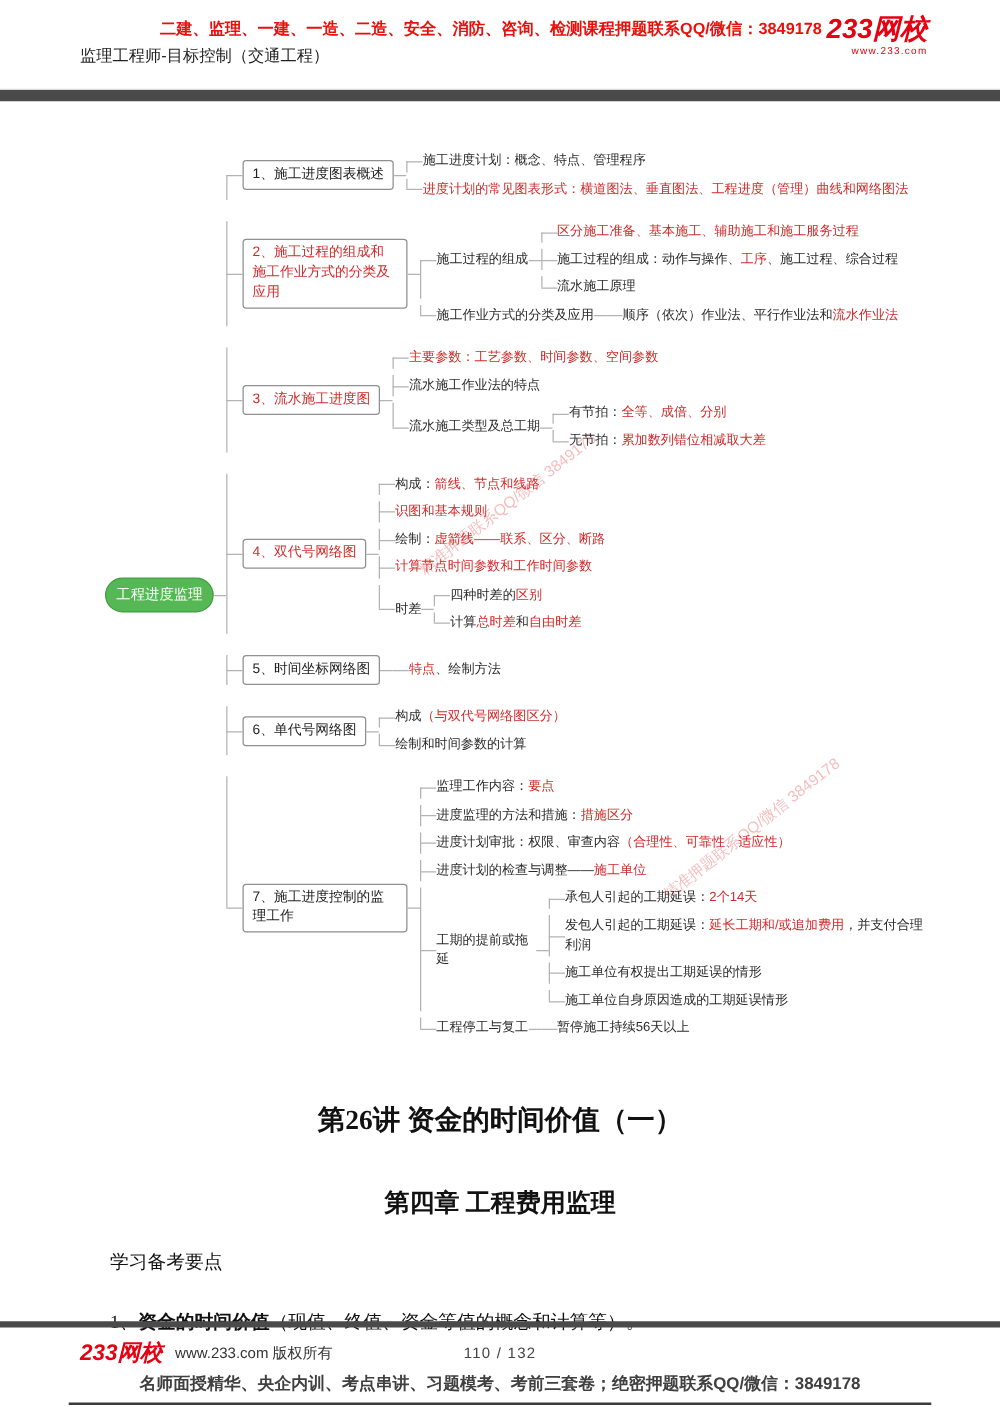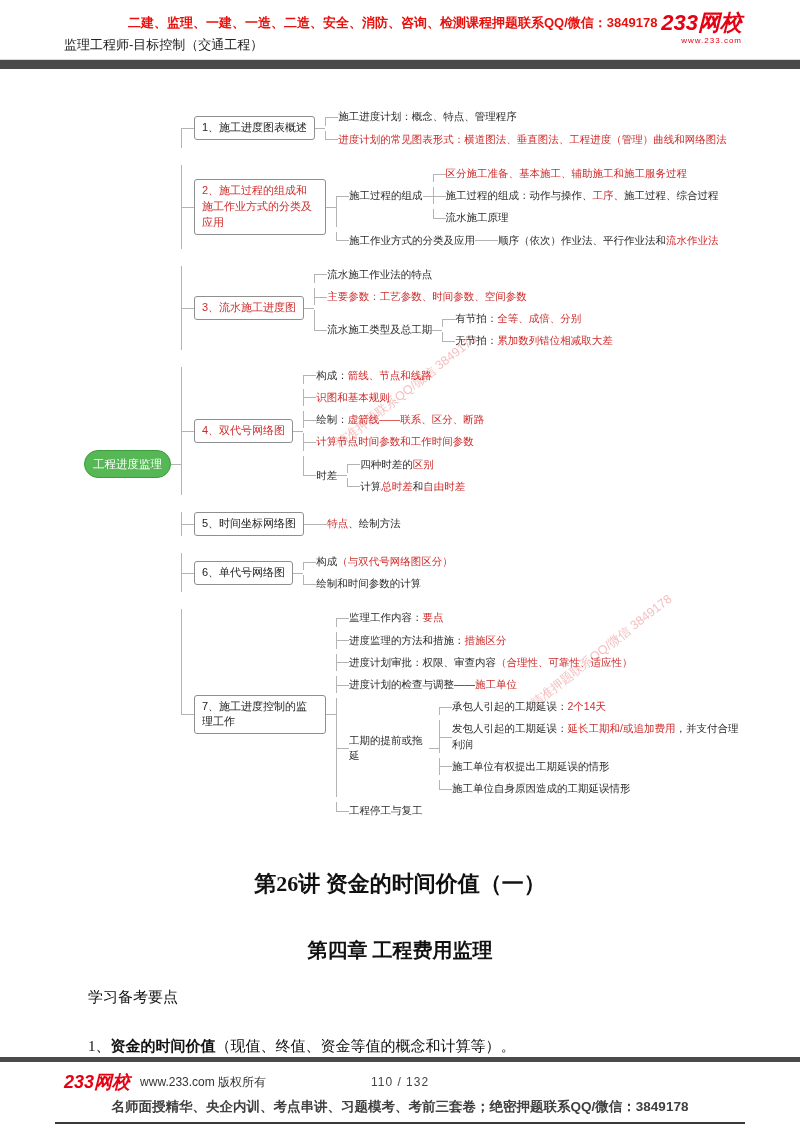--- a/index.html
+++ b/index.html
@@ -1,21 +1,21 @@
 <!DOCTYPE html>
 <html><head>
 <meta charset="utf-8">
 <style>
   * { margin:0; padding:0; box-sizing:border-box; }
   html,body { width:800px; height:1132px; }
   body { font-family:"Liberation Sans", sans-serif; background:#fff; overflow:hidden; }
   .page { position:relative; width:800px; height:1132px; background:#fff; }
 
   
-  header { position:relative; height:60px; border-bottom:1px solid #d9d9d9; }
+  header { position:relative; height:72px; border-bottom:1px solid #d9d9d9; }
   .promo-top { position:absolute; left:128px; top:14px; color:#e8100c; font-weight:bold; font-size:13px; }
   .subtitle { position:absolute; left:64px; top:36px; font-size:13px; color:#222; }
   .logo { position:absolute; right:58px; top:12px; color:#e60012; font-weight:bold; font-style:italic; font-size:22px; line-height:1; }
   .logo-sub { display:block; font-style:normal; font-weight:normal; font-size:8px; letter-spacing:1px; color:#e60012; text-align:right; margin-top:3px; }
 
   .dark-bar { width:100%; background:#4a4a4a; }
   .dark-bar.top { height:9px; }
   .dark-bar.bottom { height:5px; }
 
   
@@ -116,26 +116,26 @@
                       <div class="node leaf-node"><span>顺序（依次）作业法、平行作业法和</span><span class="red">流水作业法</span></div>
                     </div>
                   </div>
                 </div>
               </div>
             </div>
             <div class="branch">
               <div class="node box-node"><span class="red">3、流水施工进度图</span></div>
               <div class="kids depth1">
                 <div class="branch">
+                  <div class="node leaf-node"><span class="red">主要参数：工艺参数、时间参数、空间参数</span></div>
+                </div>
+                <div class="branch">
                   <div class="node leaf-node"><span>流水施工作业法的特点</span></div>
                 </div>
                 <div class="branch">
-                  <div class="node leaf-node"><span class="red">主要参数：工艺参数、时间参数、空间参数</span></div>
-                </div>
-                <div class="branch">
                   <div class="node leaf-node"><span>流水施工类型及总工期</span></div>
                   <div class="kids depth2">
                     <div class="branch">
                       <div class="node leaf-node"><span>有节拍：</span><span class="red">全等、成倍、分别</span></div>
                     </div>
                     <div class="branch">
                       <div class="node leaf-node"><span>无节拍：</span><span class="red">累加数列错位相减取大差</span></div>
                     </div>
                   </div>
                 </div>
@@ -215,20 +215,25 @@
                     <div class="branch">
                       <div class="node leaf-node"><span>施工单位有权提出工期延误的情形</span></div>
                     </div>
                     <div class="branch">
                       <div class="node leaf-node"><span>施工单位自身原因造成的工期延误情形</span></div>
                     </div>
                   </div>
                 </div>
                 <div class="branch">
                   <div class="node leaf-node"><span>工程停工与复工</span></div>
+                  <div class="kids depth2">
+                    <div class="branch">
+                      <div class="node leaf-node"><span>暂停施工持续56天以上</span></div>
+                    </div>
+                  </div>
                 </div>
               </div>
             </div>
           </div>
         </div>
       </div>
 
     <h1 class="lecture">第26讲 资金的时间价值（一）</h1>
     <h2 class="chapter">第四章 工程费用监理</h2>
 

